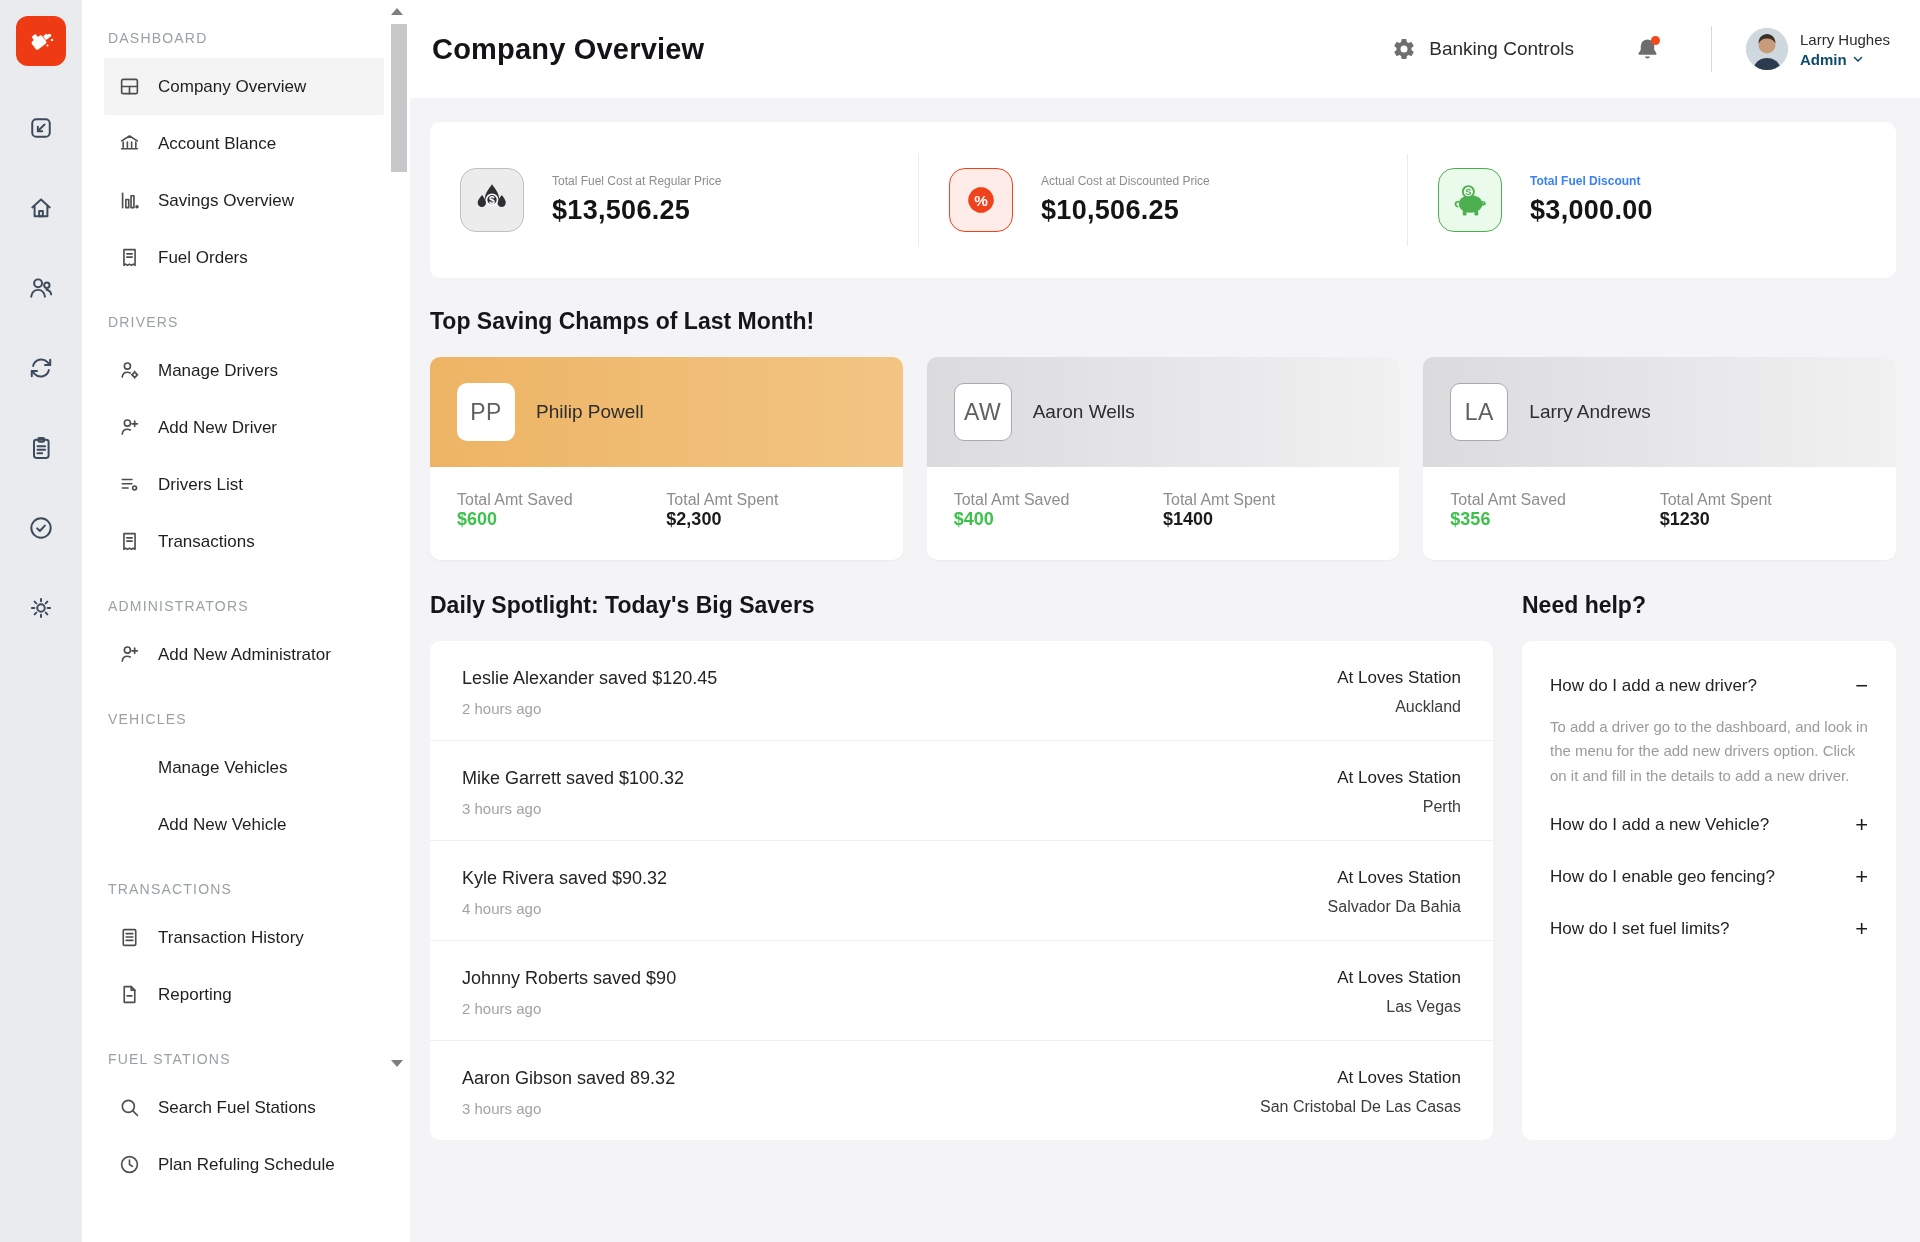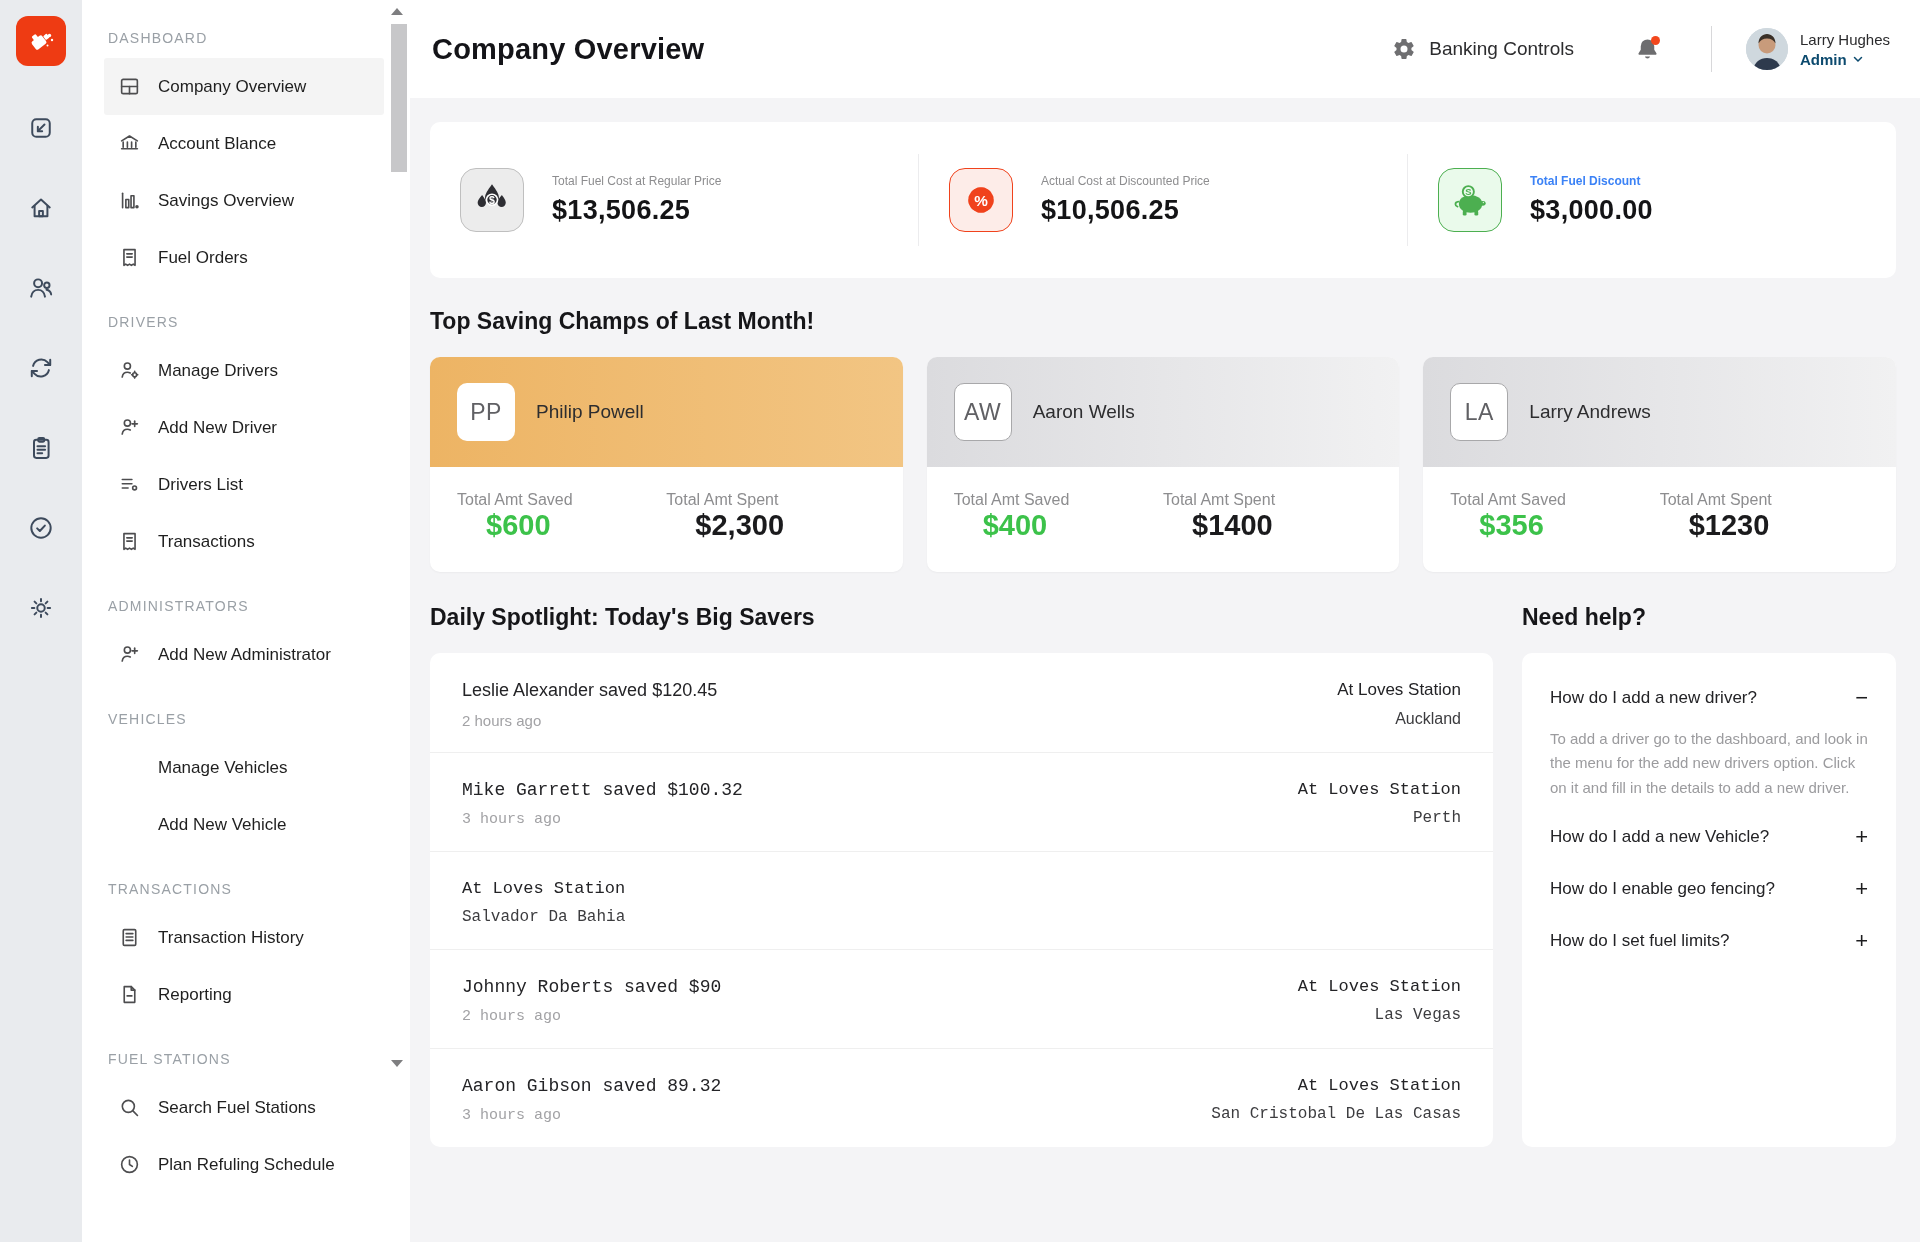--- a/index.html
+++ b/index.html
@@ -69,30 +69,30 @@
   .champ-head { height:110px; display:flex; align-items:center; gap:21px; padding:0 27px; }
   .champ-head.gold { background:linear-gradient(90deg,#edb464 0%,#f2c583 100%); }
   .champ-head.gray { background:linear-gradient(90deg,#dbdbde 0%,#f1f1f2 100%); }
   .champ-badge { width:58px; height:58px; background:#fff; border-radius:10px; display:grid; place-items:center;
                  font-size:23px; color:#606064; letter-spacing:.5px; }
   .champ-head.gray .champ-badge { border:1px solid #a8a8aa; }
   .champ-name { font-size:19px; color:#2d2d2f; }
   .champ-body { display:flex; padding:24px 27px 30px; }
   .champ-col { flex:1; }
   .amt-label { font-size:16px; color:#8d8d8f; }
-  .amt-value { font-size:29px; font-weight:700; color:#1b1b1d;margin-left:29px; }
+  .amt-value { font-size:18px; font-weight:700; color:#1b1b1d; }
   .amt-value.saved { color:#3cc24a; }
 
   
   .bottom { display:flex; gap:29px; align-items:stretch; }
   .spot-col { flex:1; display:flex; flex-direction:column; }
   .help-col { width:374px; flex:0 0 374px; display:flex; flex-direction:column; }
   .panel { background:#fff; border-radius:10px; flex:1; }
   .spot-row { display:flex; justify-content:space-between; padding:27px 32px 23px; }
-  .spot-row + .spot-row { border-top:1px solid #efefef;font-family:Liberation Mono, monospace; }
+  .spot-row + .spot-row { border-top:1px solid #efefef; }
   .spot-headline { font-size:18px; color:#242427; margin-bottom:11px; }
   .spot-time { font-size:15px; color:#a2a2a5; }
   .spot-right { text-align:right; }
   .spot-station { font-size:17px; color:#232326; font-weight:500; margin-bottom:10px; }
   .spot-city { font-size:16px; color:#3c3c3f; }
 
   .help-panel { padding:34px 28px 24px; }
   .faq-q { display:flex; justify-content:space-between; align-items:center; font-size:17px; color:#232326;
            cursor:pointer; margin-bottom:30px; }
   .faq-toggle { font-size:22px; color:#1d1d1f; line-height:1; font-weight:400; }
@@ -455,20 +455,24 @@
                 <div>
                   <div class="spot-headline">Mike Garrett saved $100.32</div>
                   <div class="spot-time">3 hours ago</div>
                 </div>
                 <div class="spot-right">
                   <div class="spot-station">At Loves Station</div>
                   <div class="spot-city">Perth</div>
                 </div>
               </div>
               <div class="spot-row">
+                <div>
+                  <div class="spot-headline">Kyle Rivera saved $90.32</div>
+                  <div class="spot-time">4 hours ago</div>
+                </div>
                 <div class="spot-right">
                   <div class="spot-station">At Loves Station</div>
                   <div class="spot-city">Salvador Da Bahia</div>
                 </div>
               </div>
               <div class="spot-row">
                 <div>
                   <div class="spot-headline">Johnny Roberts saved $90</div>
                   <div class="spot-time">2 hours ago</div>
                 </div>

